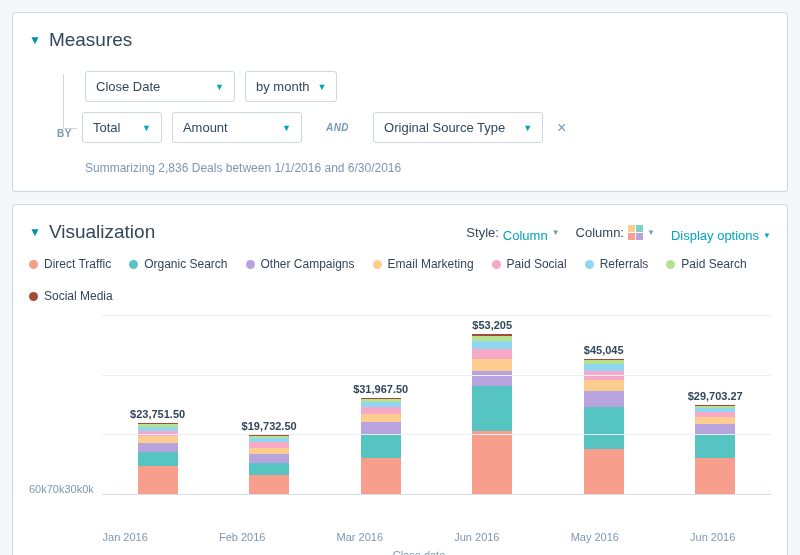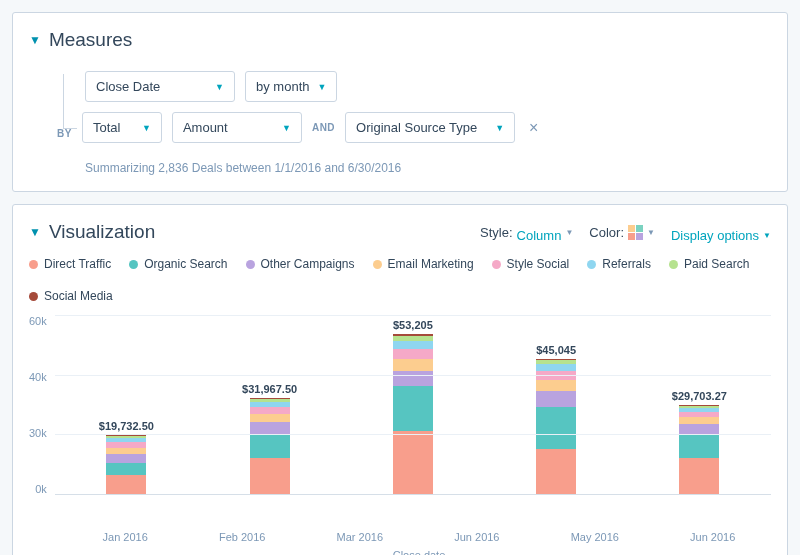--- a/index.html
+++ b/index.html
@@ -3,41 +3,41 @@
   <meta charset="utf-8">
   <style>
     * { box-sizing: border-box; margin: 0; padding: 0; }
     body { font-family: -apple-system, BlinkMacSystemFont, "Segoe UI", sans-serif; background: #f5f8fa; padding: 12px; font-size: 13px; color: #33475b; }
     .panel { background: #fff; border: 1px solid #cbd6e2; border-radius: 3px; padding: 16px; margin-bottom: 12px; }
     .section-header { display: flex; align-items: center; gap: 8px; font-size: 19px; font-weight: 400; color: #33475b; margin-bottom: 20px; cursor: pointer; }
     .section-header .chev { color: #0091ae; font-size: 12px; }
     .measures-body { padding-left: 28px; }
     .row { display: flex; align-items: center; gap: 10px; margin-bottom: 10px; position: relative; }
     .by-label { font-size: 10px; font-weight: 700; color: #7c98b6; letter-spacing: 0.5px; margin-top: 12px; }
-    .and-label { font-size: 10px; font-weight: 700; color: #7c98b6; letter-spacing: 0.5px; margin: 0 0; }
+    .and-label { font-size: 10px; font-weight: 700; color: #7c98b6; letter-spacing: 0.5px; margin: 0 14px; font-style: italic; }
     .dropdown { display: inline-flex; align-items: center; justify-content: space-between; border: 1px solid #cbd6e2; border-radius: 3px; padding: 7px 10px; background: #f5f8fa; min-width: 80px; cursor: pointer; font-size: 13px; color: #33475b; }
     .dropdown.light { background: #fff; }
     .caret { color: #00a4bd; font-size: 9px; margin-left: 8px; }
     .close-x { color: #7c98b6; font-size: 16px; cursor: pointer; padding: 0 4px; }
     .summary-line { color: #7c98b6; font-size: 12px; margin-top: 18px; }
     .tree-connector { position: absolute; left: 6px; width: 14px; border-left: 1px solid #cbd6e2; border-bottom: 1px solid #cbd6e2; }
     .conn-top { top: -38px; height: 55px; }
     .row-indent { margin-left: 28px; }
     .viz-header-row { display: flex; align-items: center; justify-content: space-between; margin-bottom: 14px; }
     .viz-options { display: flex; align-items: center; gap: 16px; font-size: 13px; color: #33475b; }
     .viz-opt { display: flex; align-items: center; gap: 4px; }
     .viz-link { color: #00a4bd; cursor: pointer; margin-top: 7px; }
     .mini-caret { font-size: 8px; color: #7c98b6; }
     .palette { display: inline-grid; grid-template-columns: repeat(2,7px); grid-template-rows: repeat(2,7px); gap: 1px; }
     .palette span:nth-child(1){background:#fccd8f;} .palette span:nth-child(2){background:#7bd2c0;} .palette span:nth-child(3){background:#f89e8c;} .palette span:nth-child(4){background:#b9a3df;}
     .legend { display: flex; flex-wrap: wrap; gap: 18px; margin-bottom: 12px; font-size: 12px; color: #33475b; }
     .legend-item { display: flex; align-items: center; gap: 6px; }
     .swatch { width: 9px; height: 9px; border-radius: 50%; }
     .chart-wrap { position: relative; height: 210px; display: flex; }
-    .y-axis { display: flex; flex-direction: column; justify-content: space-between; align-items: flex-end; padding-right: 8px; font-size: 11px; color: #7c98b6; height: 180px; }
+    .y-axis { display: flex; flex-direction: row; justify-content: space-between; align-items: flex-end; padding-right: 8px; font-size: 11px; color: #7c98b6; height: 180px; }
     .plot { flex: 1; position: relative; height: 180px; border-bottom: 1px solid #d6dfe8; }
     .gridline { position: absolute; left: 0; right: 0; border-top: 1px solid #eaf0f6; }
     .bars { position: absolute; left: 0; right: 0; bottom: 0; top: 0; display: flex; justify-content: space-around; align-items: flex-end; }
     .bar-group { display: flex; flex-direction: column; align-items: center; width: 15%; }
     .stack { display: flex; flex-direction: column-reverse; width: 40px; }
     .seg { width: 100%; }
     .bar-label { font-size: 11px; color: #33475b; margin-bottom: 3px; font-weight: 600; }
     .x-labels { display: flex; justify-content: space-around; margin-top: 6px; font-size: 11px; color: #7c98b6; padding-left: 38px; }
     .x-title { text-align: center; font-size: 11px; color: #7c98b6; margin-top: 6px; padding-left: 38px; }
     .tree-anchor { position: relative; }
@@ -89,21 +89,21 @@
       <span class="chev">▼</span>
       <span>Visualization</span>
     </div>
     <div class="viz-options">
       <div class="viz-opt">
         <span>Style:</span>
         <span class="viz-link">Column</span>
         <span class="mini-caret">▼</span>
       </div>
       <div class="viz-opt">
-        <span>Color:</span>
+        <span>Column:</span>
         <span class="palette">
             <span></span>
             <span></span>
             <span></span>
             <span></span>
           </span>
         <span class="mini-caret">▼</span>
       </div>
       <div class="viz-opt viz-link">
         <span>Display options</span>
@@ -124,45 +124,58 @@
       <div class="legend-item">
         <span class="swatch" style="background:#b9a3df"></span>
         <span>Other Campaigns</span>
       </div>
       <div class="legend-item">
         <span class="swatch" style="background:#fccd8f"></span>
         <span>Email Marketing</span>
       </div>
       <div class="legend-item">
         <span class="swatch" style="background:#f5a9c7"></span>
-        <span>Style Social</span>
+        <span>Paid Social</span>
       </div>
       <div class="legend-item">
         <span class="swatch" style="background:#8fd6f0"></span>
         <span>Referrals</span>
       </div>
       <div class="legend-item">
         <span class="swatch" style="background:#b6e28f"></span>
         <span>Paid Search</span>
       </div>
       <div class="legend-item">
         <span class="swatch" style="background:#a54a3a"></span>
         <span>Social Media</span>
       </div>
     </div>
 
   <div class="chart-wrap">
     <div class="y-axis" id="yaxis">
         <span>60k</span>
-        <span>40k</span>
+        <span>70k</span>
         <span>30k</span>
         <span>0k</span>
       </div>
     <div class="plot" id="plot">
       <div class="bars" id="bars">
+          <div class="bar-group">
+            <div class="bar-label">$23,751.50</div>
+            <div class="stack">
+              <div class="seg" title="Direct Traffic: 9500" style="height: 28.5px; background: rgb(248, 158, 140);"></div>
+              <div class="seg" title="Organic Search: 4500" style="height: 13.5px; background: rgb(86, 197, 193);"></div>
+              <div class="seg" title="Other Campaigns: 3000" style="height: 9px; background: rgb(185, 163, 223);"></div>
+              <div class="seg" title="Email Marketing: 2200" style="height: 6.6px; background: rgb(252, 205, 143);"></div>
+              <div class="seg" title="Paid Social: 1800" style="height: 5.4px; background: rgb(245, 169, 199);"></div>
+              <div class="seg" title="Referrals: 1500" style="height: 4.5px; background: rgb(143, 214, 240);"></div>
+              <div class="seg" title="Paid Search: 900" style="height: 2.7px; background: rgb(182, 226, 143);"></div>
+              <div class="seg" title="Social Media: 351.5" style="height: 1.0545px; background: rgb(165, 74, 58);"></div>
+            </div>
+          </div>
           <div class="bar-group">
             <div class="bar-label">$19,732.50</div>
             <div class="stack">
               <div class="seg" title="Direct Traffic: 6500" style="height: 19.5px; background: rgb(248, 158, 140);"></div>
               <div class="seg" title="Organic Search: 4000" style="height: 12px; background: rgb(86, 197, 193);"></div>
               <div class="seg" title="Other Campaigns: 2800" style="height: 8.4px; background: rgb(185, 163, 223);"></div>
               <div class="seg" title="Email Marketing: 2200" style="height: 6.6px; background: rgb(252, 205, 143);"></div>
               <div class="seg" title="Paid Social: 1700" style="height: 5.1px; background: rgb(245, 169, 199);"></div>
               <div class="seg" title="Referrals: 1400" style="height: 4.2px; background: rgb(143, 214, 240);"></div>
               <div class="seg" title="Paid Search: 800" style="height: 2.4px; background: rgb(182, 226, 143);"></div>

